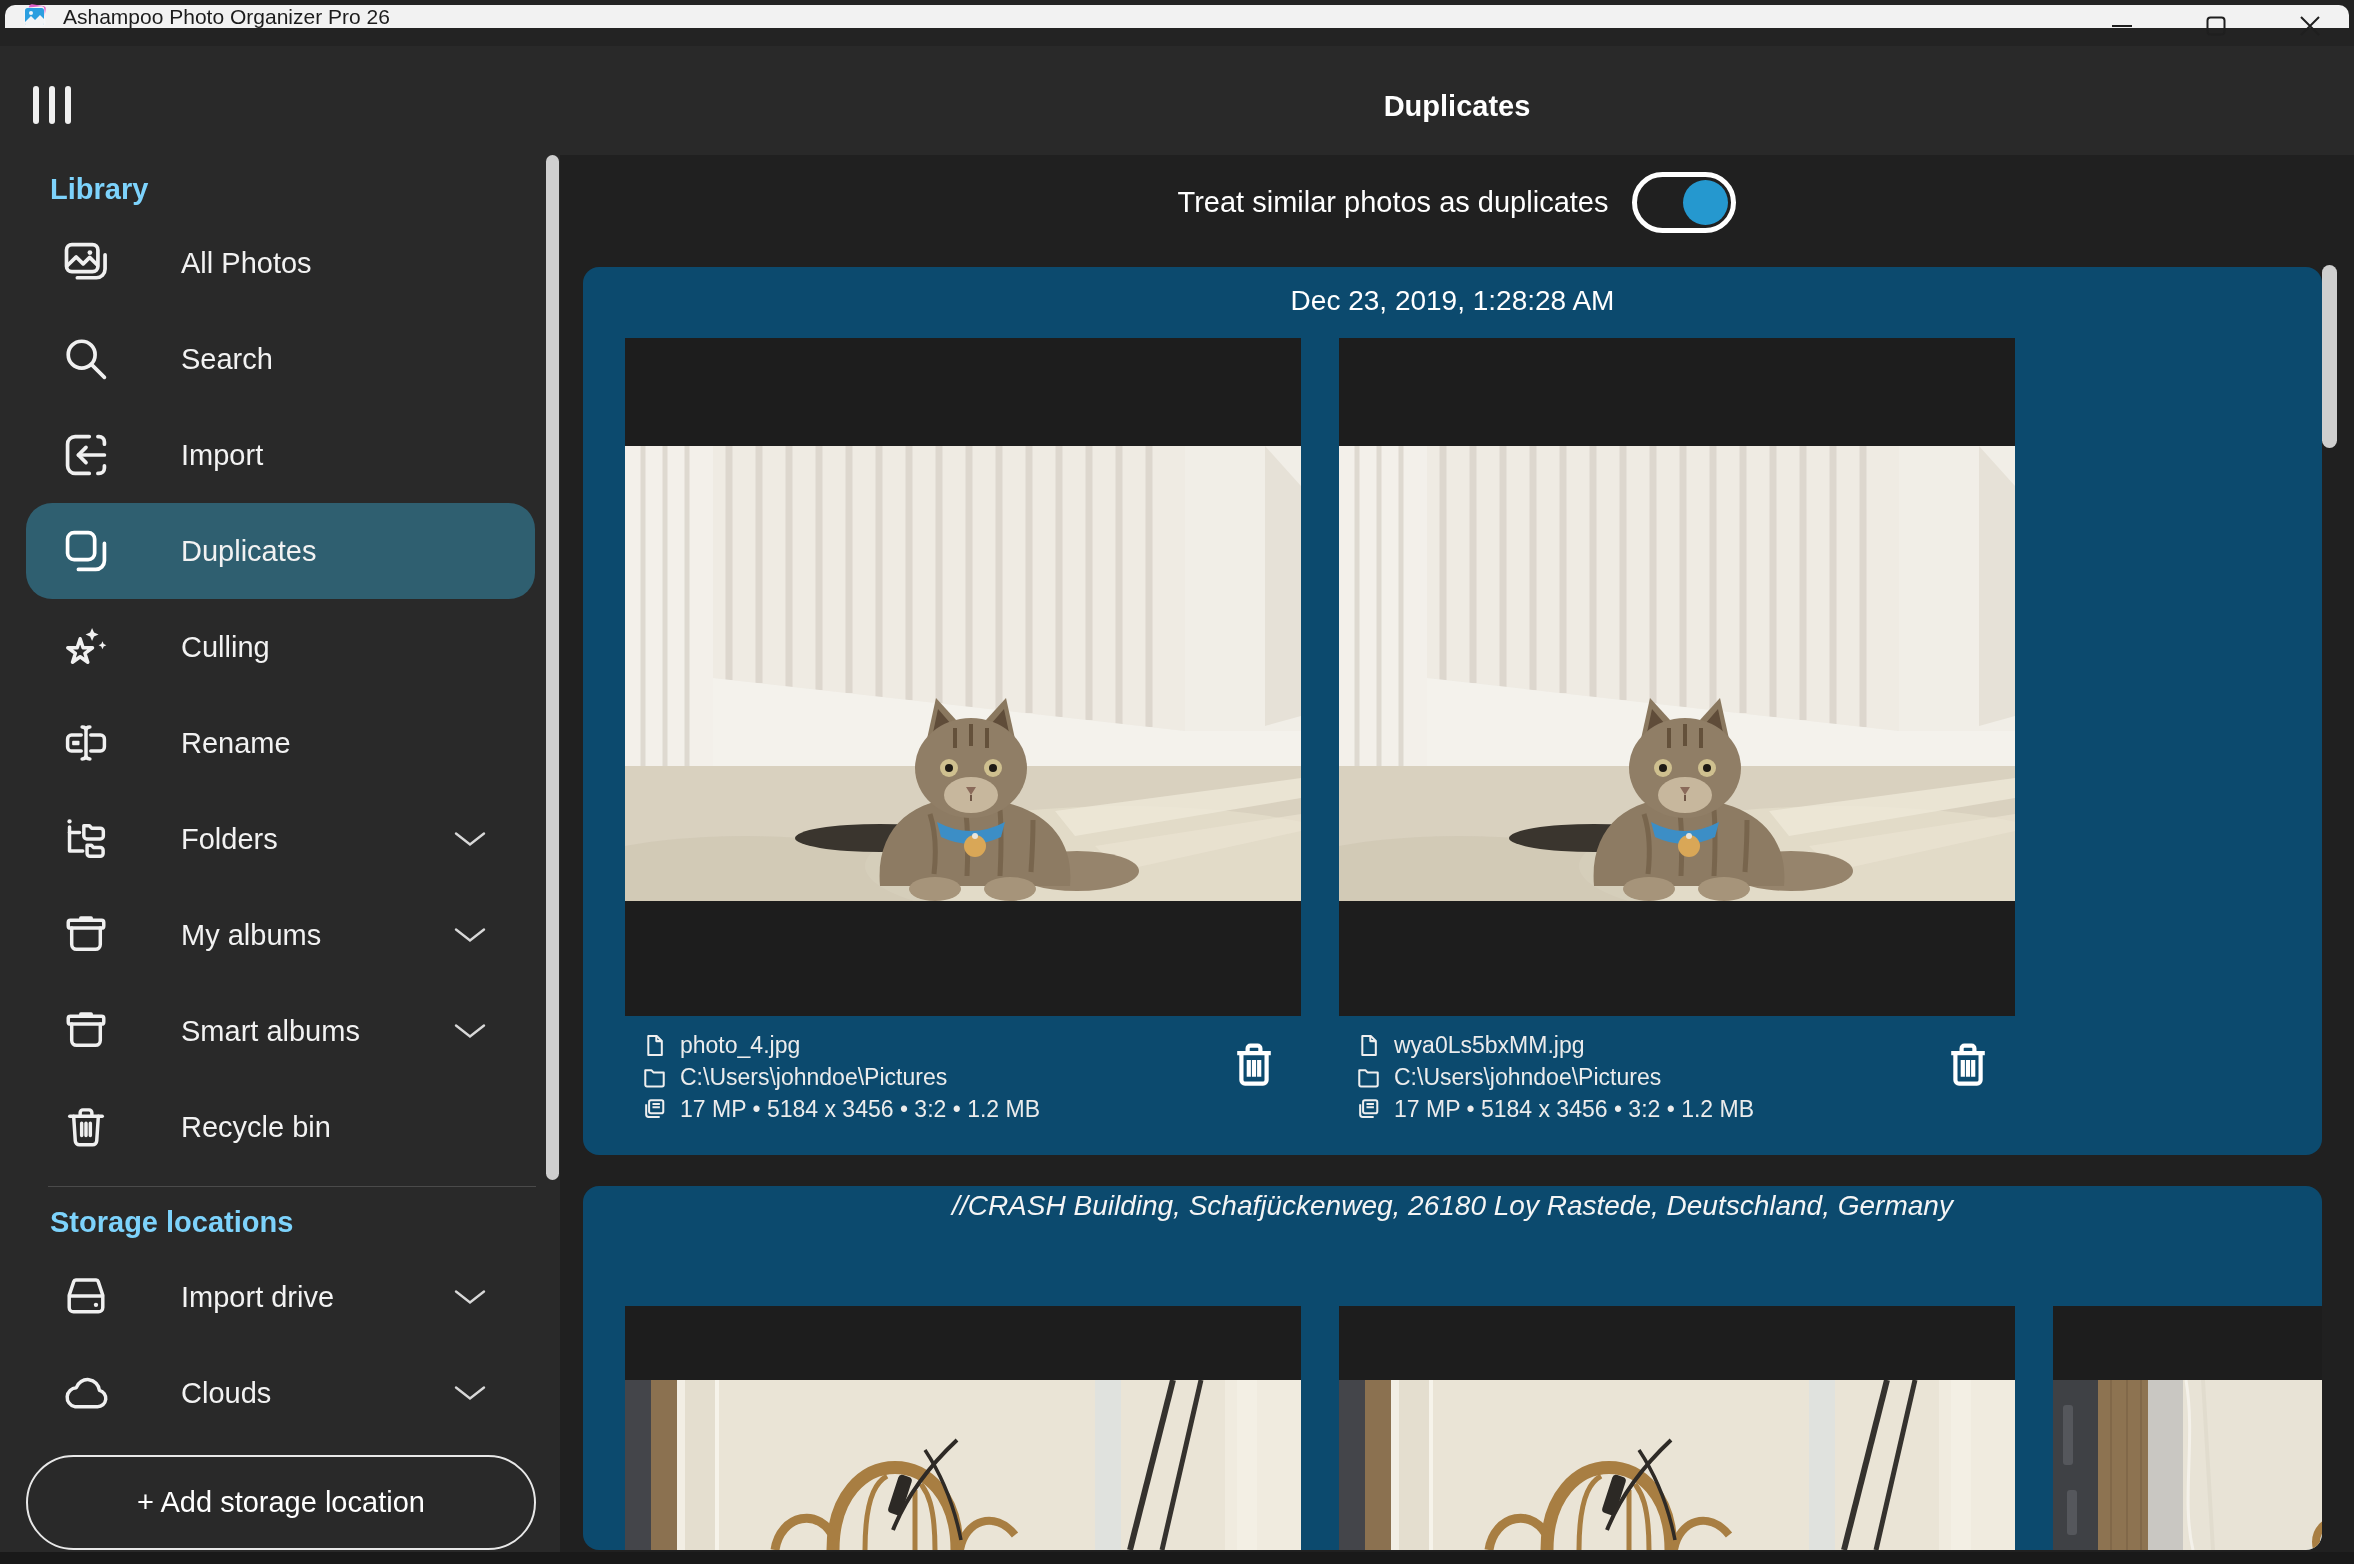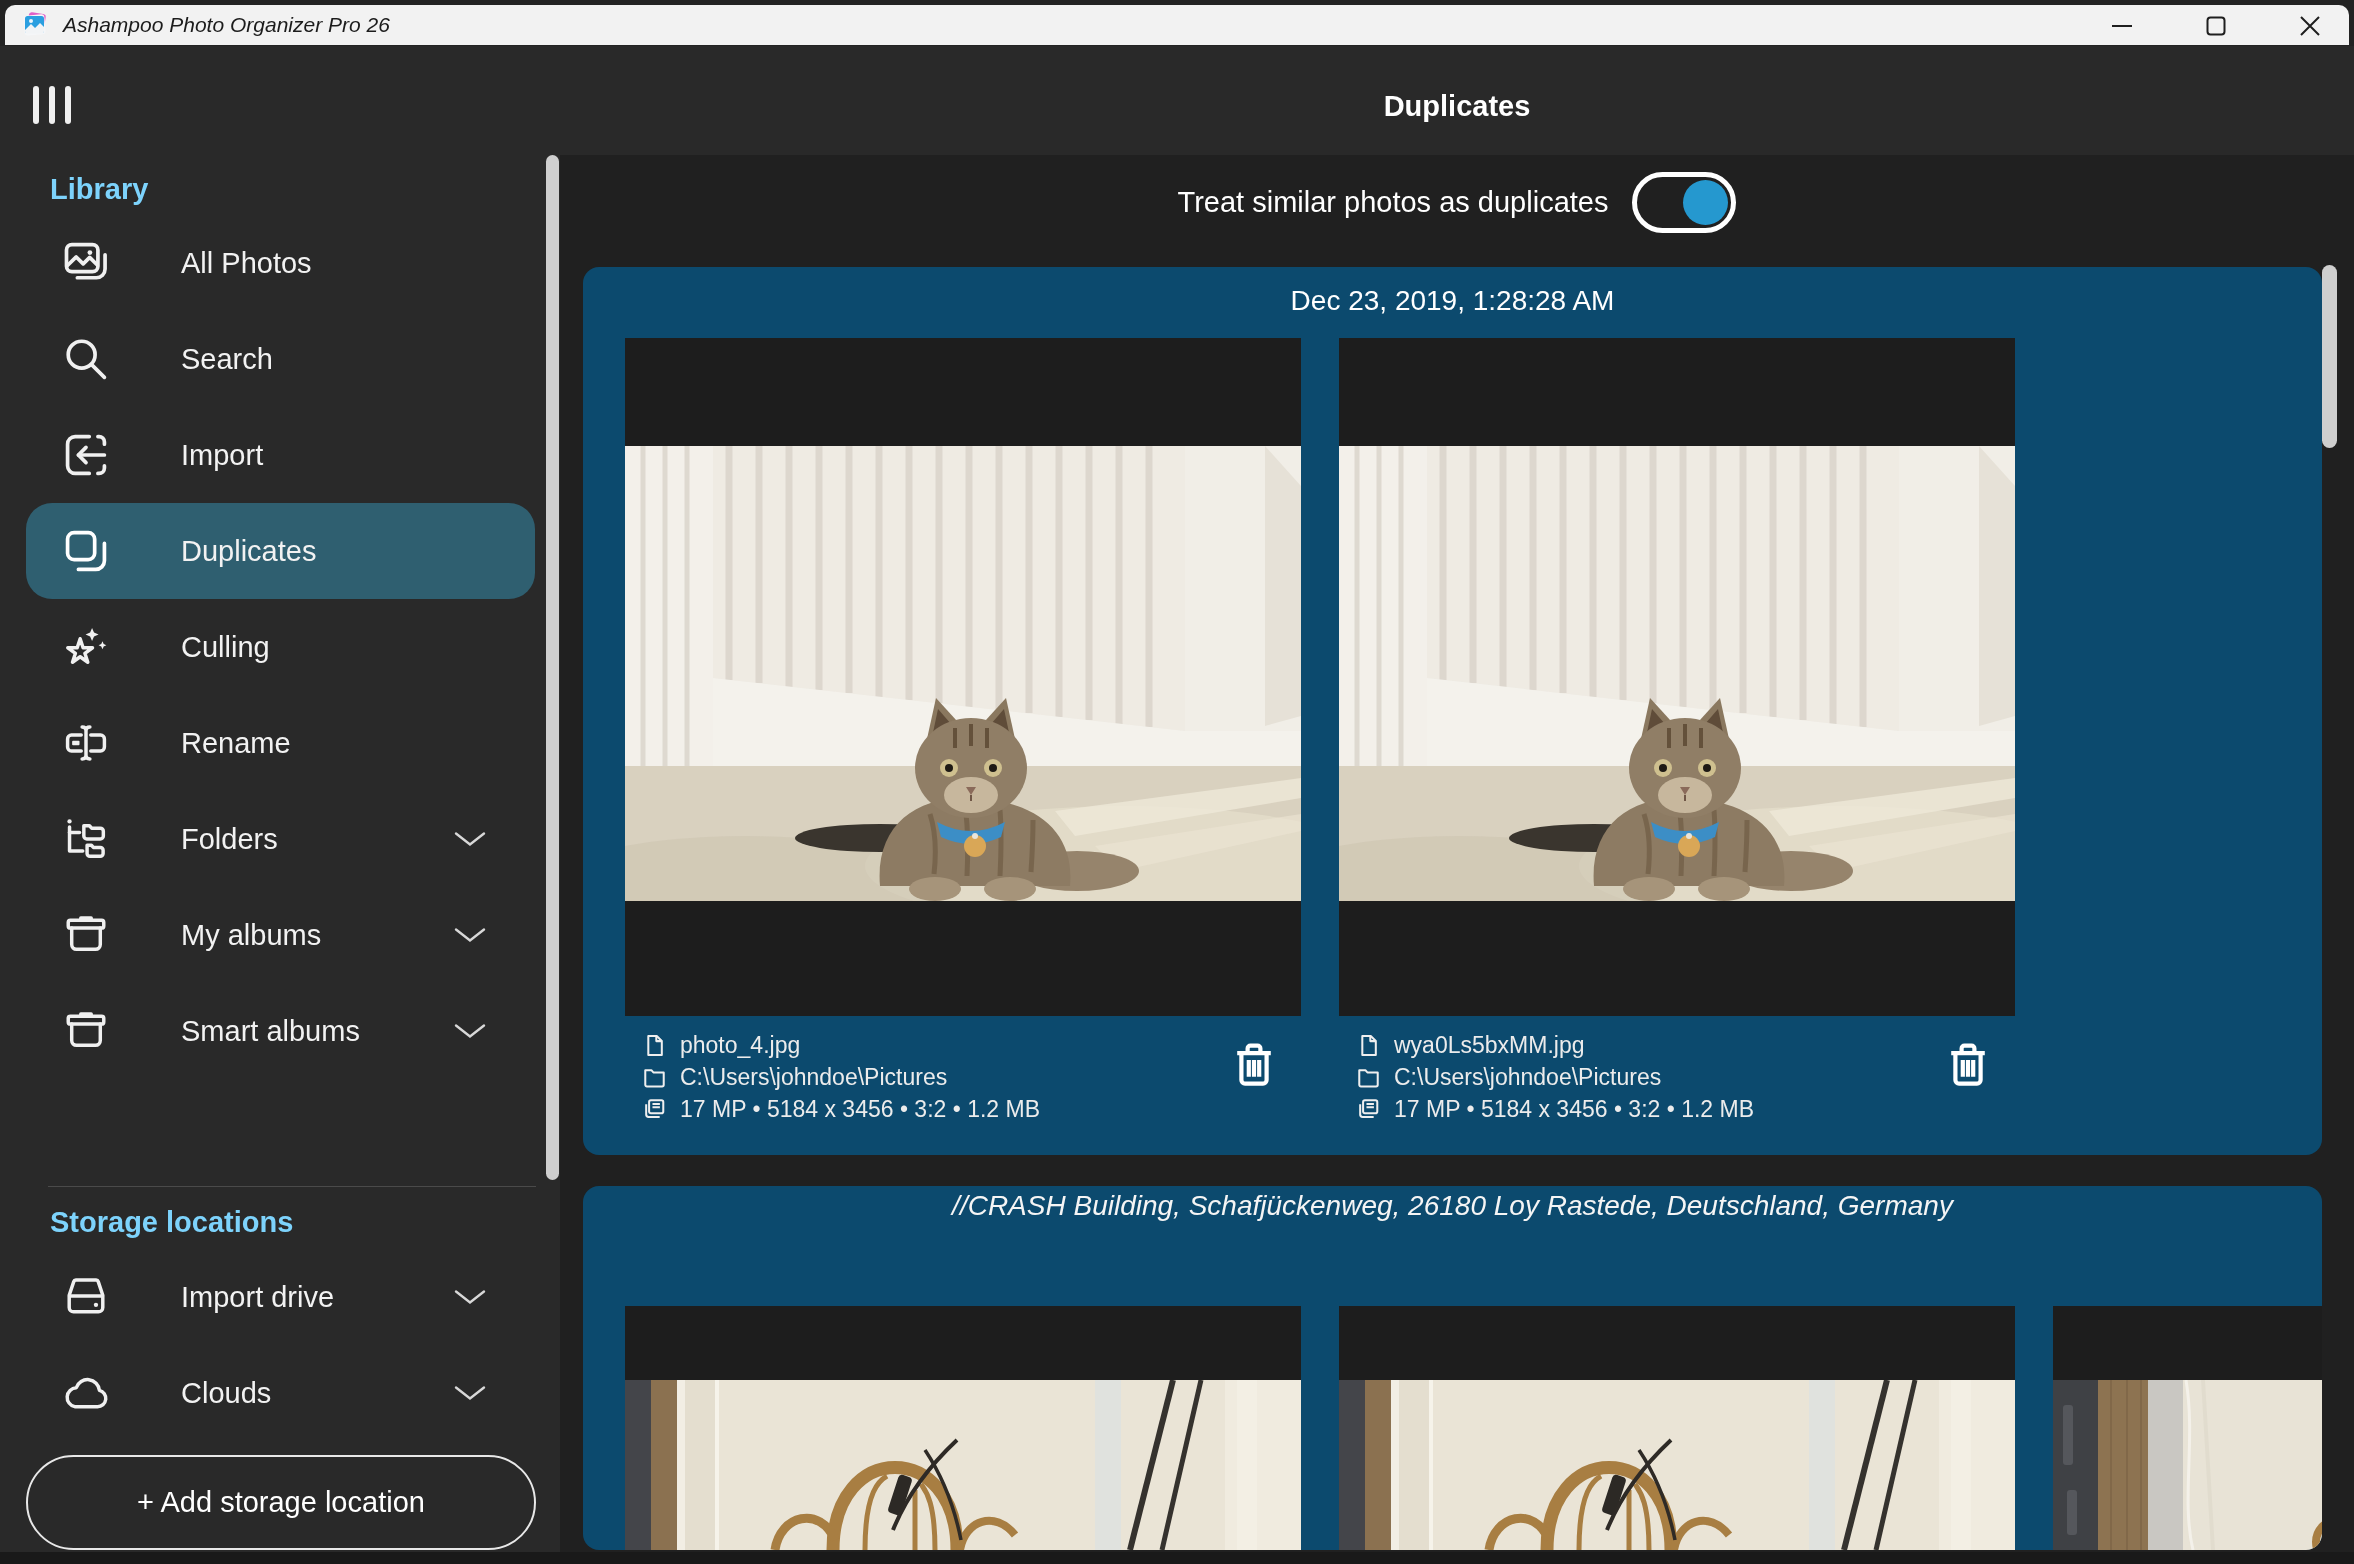--- a/index.html
+++ b/index.html
@@ -4,23 +4,23 @@
 <style>
   html,body{margin:0;padding:0;background:#181818;}
   *{box-sizing:border-box;}
   .window{
     position:relative;width:2354px;height:1564px;overflow:hidden;
     background:#232323;font-family:"Liberation Sans",sans-serif;
     -webkit-font-smoothing:antialiased;
   }
   
   .titlebar{
-    position:absolute;left:5px;top:5px;right:5px;height:40px;
+    position:absolute;left:5px;top:5px;right:5px;height:23px;
     background:#f2f2f2;border-radius:10px 10px 0 0;
-    display:flex;align-items:center;font-style:italic;
+    display:flex;align-items:center;
   }
   .appicon{margin-left:16px;width:28px;height:28px;flex:0 0 auto;}
   .titletext{margin-left:14px;font-size:21px;color:#1c1c1c;}
   .wincontrols{position:absolute;right:18px;top:0;height:41px;display:flex;align-items:center;gap:52px;}
   .winbtn{width:42px;height:41px;display:flex;align-items:center;justify-content:center;}
   
   .appbg{position:absolute;left:0;top:46px;right:0;bottom:0;background:#292929;}
   .contentbg{position:absolute;left:560px;top:155px;right:0;bottom:0;background:#202020;}
   .menu-btn{position:absolute;left:33px;top:86px;width:44px;height:38px;display:flex;gap:10px;}
   .menu-btn span{width:6px;height:38px;border-radius:3px;background:#efefef;}
@@ -212,20 +212,29 @@
       <rect x="3.8" y="5.2" width="16.4" height="3.6" rx="1"></rect>
       <path d="M5.4 8.8 v7.6 a2.2 2.2 0 0 0 2.2 2.2 h8.8 a2.2 2.2 0 0 0 2.2 -2.2 V8.8"></path>
       <path d="M9.6 5.2 V4.1 h4.8 v1.1"></path>
     </svg>
     <span class="nav-label">Smart albums</span>
     <svg class="chev" width="34" height="18" viewBox="0 0 34 18">
       <path d="M3 3.5 L17 14.5 L31 3.5" stroke="#d8d8d8" stroke-width="2.4" fill="none" stroke-linecap="round"></path>
     </svg>
   </div>
 
+  <div class="nav-item" style="top:1079px">
+    <svg class="nico" viewBox="0 0 24 24" fill="none" stroke="#f0f0f0" stroke-width="1.6" stroke-linecap="round" stroke-linejoin="round">
+      <path d="M4.5 7 h15"></path>
+      <path d="M9.3 7 V5.4 a1.3 1.3 0 0 1 1.3 -1.3 h2.8 a1.3 1.3 0 0 1 1.3 1.3 V7"></path>
+      <path d="M6.3 7 l.75 11.4 a1.9 1.9 0 0 0 1.9 1.8 h6.1 a1.9 1.9 0 0 0 1.9 -1.8 L17.7 7"></path>
+      <path d="M10 10.3 v5.6 M12 10.3 v5.6 M14 10.3 v5.6"></path>
+    </svg>
+    <span class="nav-label">Recycle bin</span>
+  </div>
 
   <div class="divider"></div>
   <div class="side-label" style="top:1206px">Storage locations</div>
 
   <div class="nav-item" style="top:1249px">
     <svg class="nico" viewBox="0 0 24 24" fill="none" stroke="#f0f0f0" stroke-width="1.6" stroke-linecap="round" stroke-linejoin="round">
       <path d="M7.3 4.2 h9.4 a1 1 0 0 1 .95 .7 l2.1 6.3 v5.6 a2 2 0 0 1 -2 2 H6.25 a2 2 0 0 1 -2 -2 v-5.6 l2.1 -6.3 a1 1 0 0 1 .95 -.7 z"></path>
       <path d="M4.4 11.5 h15.2"></path>
       <circle cx="16.6" cy="15.6" r="1" fill="#f0f0f0" stroke="none"></circle>
     </svg>

